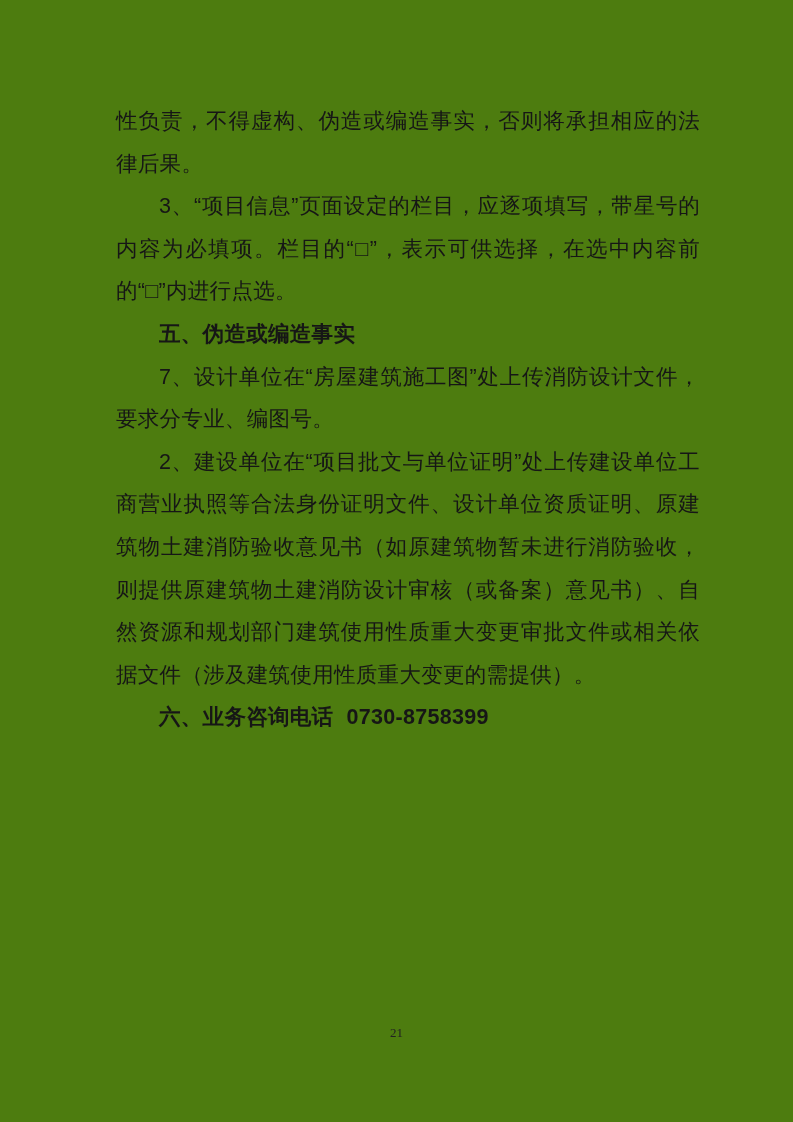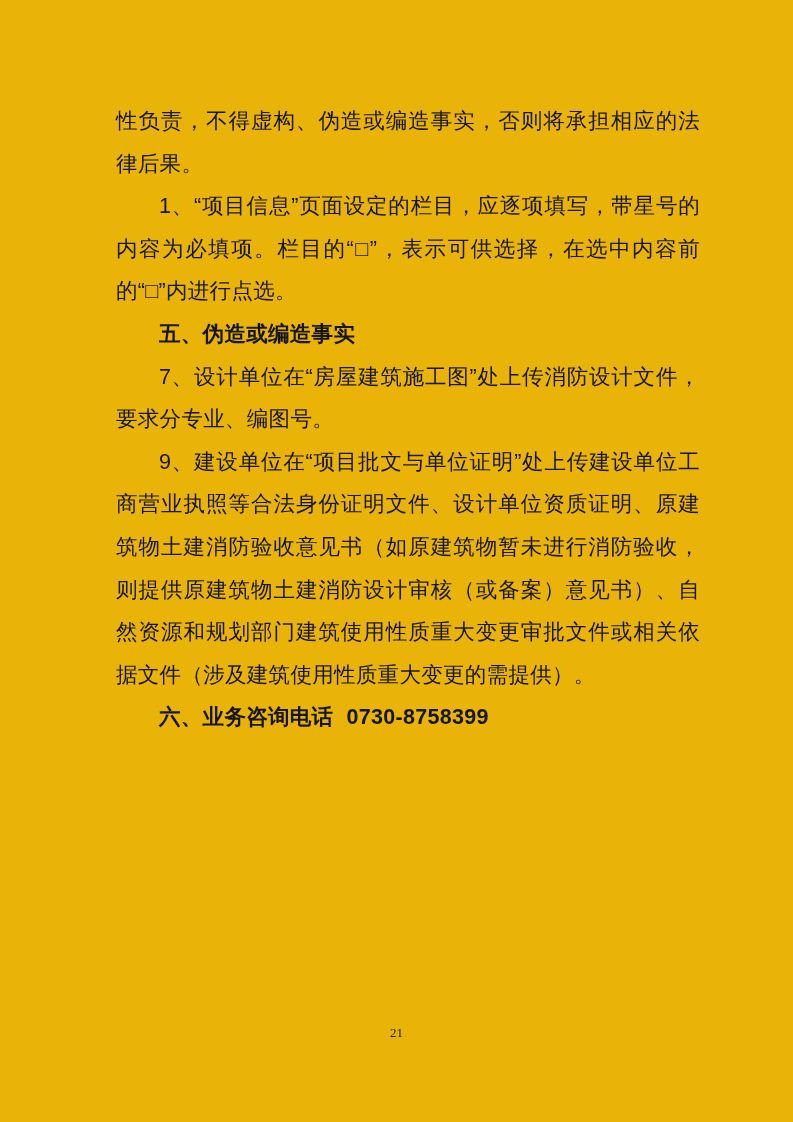--- a/index.html
+++ b/index.html
@@ -4,21 +4,21 @@
 <style>
   html, body {
     margin: 0;
     padding: 0;
     background: #ffffff;
   }
   .page {
     position: relative;
     width: 793px;
     height: 1122px;
-    background: #eab308;
+    background: #4d7c0f;
     overflow: hidden;
     font-family: "Liberation Sans", "DejaVu Sans", sans-serif;
     color: #161616;
   }
   .content {
     position: absolute;
     left: 116px;
     top: 100px;
     width: 584px;
   }
@@ -51,22 +51,22 @@
     font-family: "Liberation Serif", "DejaVu Serif", serif;
     color: #222222;
   }
 </style>
 </head>
 <body>
 
 <div class="page">
   <div class="content">
     <p class="para">性负责，不得虚构、伪造或编造事实，否则将承担相应的法律后果。</p>
-    <p class="para indent">1、“项目信息”页面设定的栏目，应逐项填写，带星号的内容为必填项。栏目的“□”，表示可供选择，在选中内容前的“□”内进行点选。</p>
+    <p class="para indent">3、“项目信息”页面设定的栏目，应逐项填写，带星号的内容为必填项。栏目的“□”，表示可供选择，在选中内容前的“□”内进行点选。</p>
     <p class="para indent heading">五、伪造或编造事实</p>
     <p class="para indent">7、设计单位在“房屋建筑施工图”处上传消防设计文件，要求分专业、编图号。</p>
-    <p class="para indent">9、建设单位在“项目批文与单位证明”处上传建设单位工商营业执照等合法身份证明文件、设计单位资质证明、原建筑物土建消防验收意见书（如原建筑物暂未进行消防验收，则提供原建筑物土建消防设计审核（或备案）意见书）、自然资源和规划部门建筑使用性质重大变更审批文件或相关依据文件（涉及建筑使用性质重大变更的需提供）。</p>
+    <p class="para indent">2、建设单位在“项目批文与单位证明”处上传建设单位工商营业执照等合法身份证明文件、设计单位资质证明、原建筑物土建消防验收意见书（如原建筑物暂未进行消防验收，则提供原建筑物土建消防设计审核（或备案）意见书）、自然资源和规划部门建筑使用性质重大变更审批文件或相关依据文件（涉及建筑使用性质重大变更的需提供）。</p>
     <p class="para indent heading">
       <span>六、业务咨询电话</span><span class="phone">0730-8758399</span>
     </p>
   </div>
   <div class="page-number">21</div>
 </div>
 
 </body></html>

